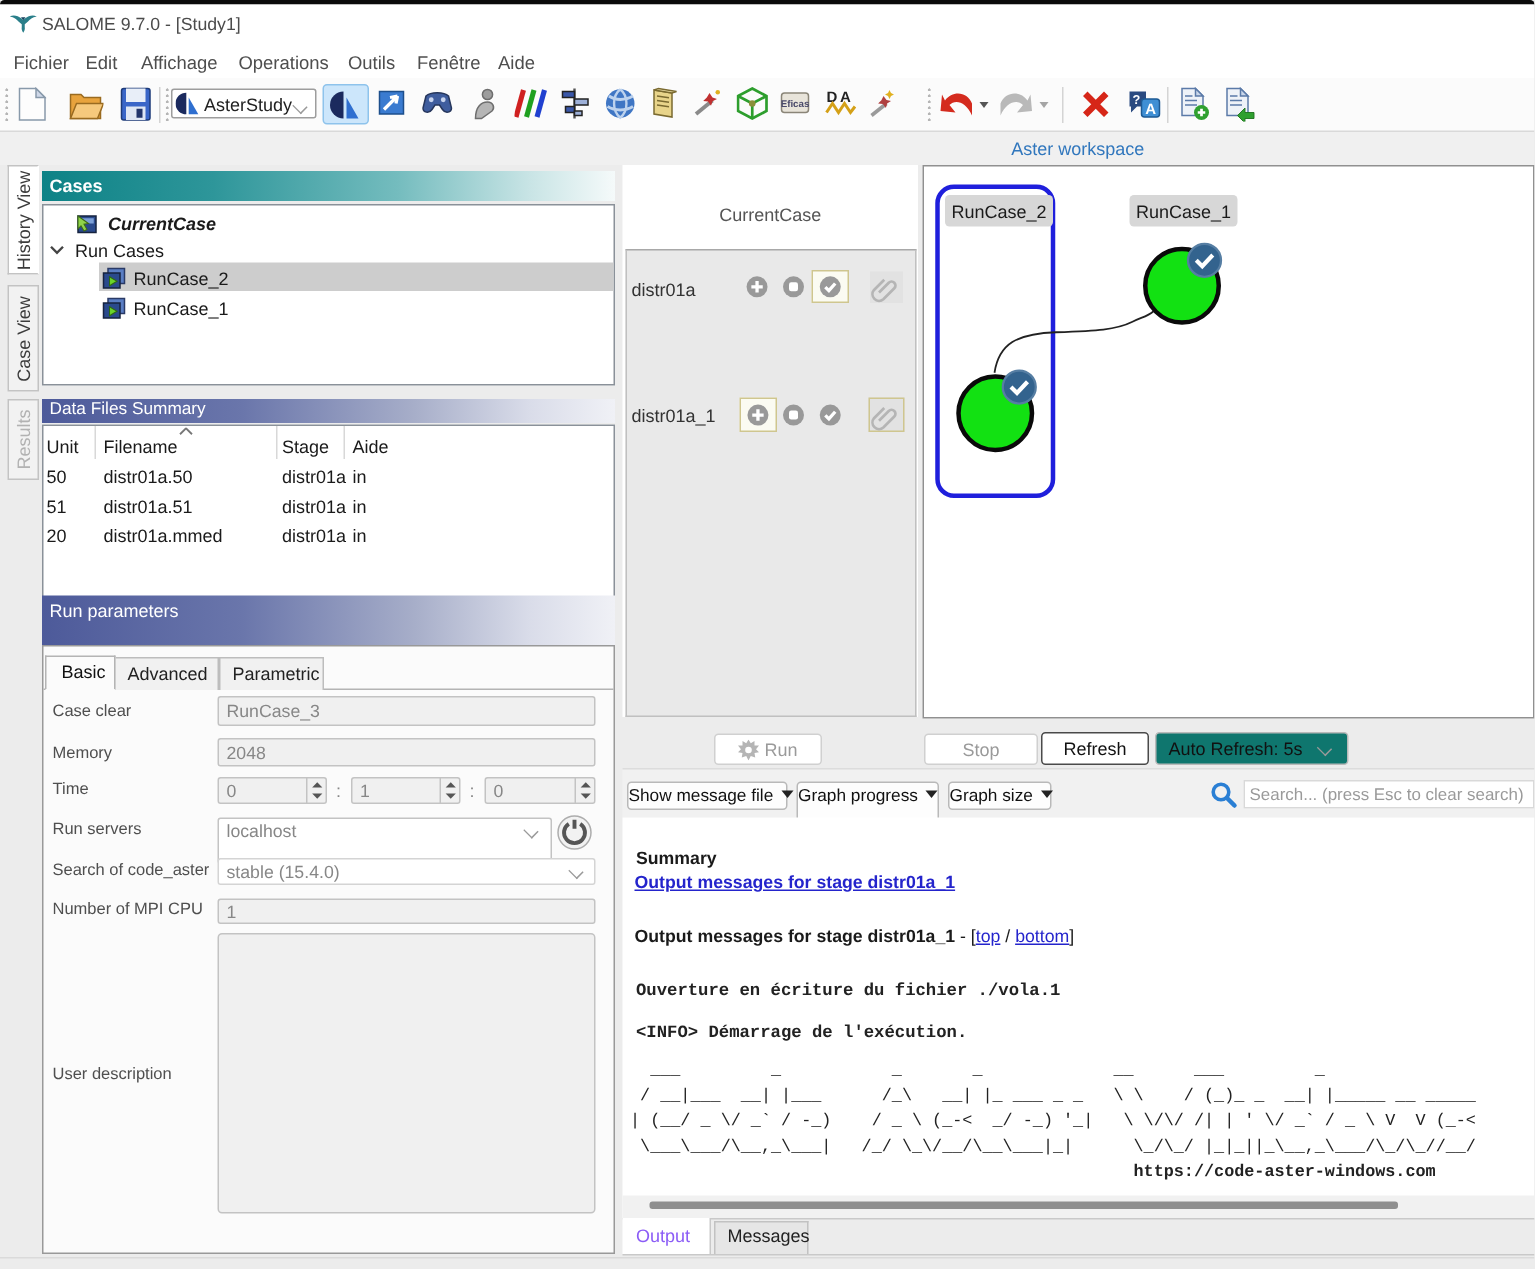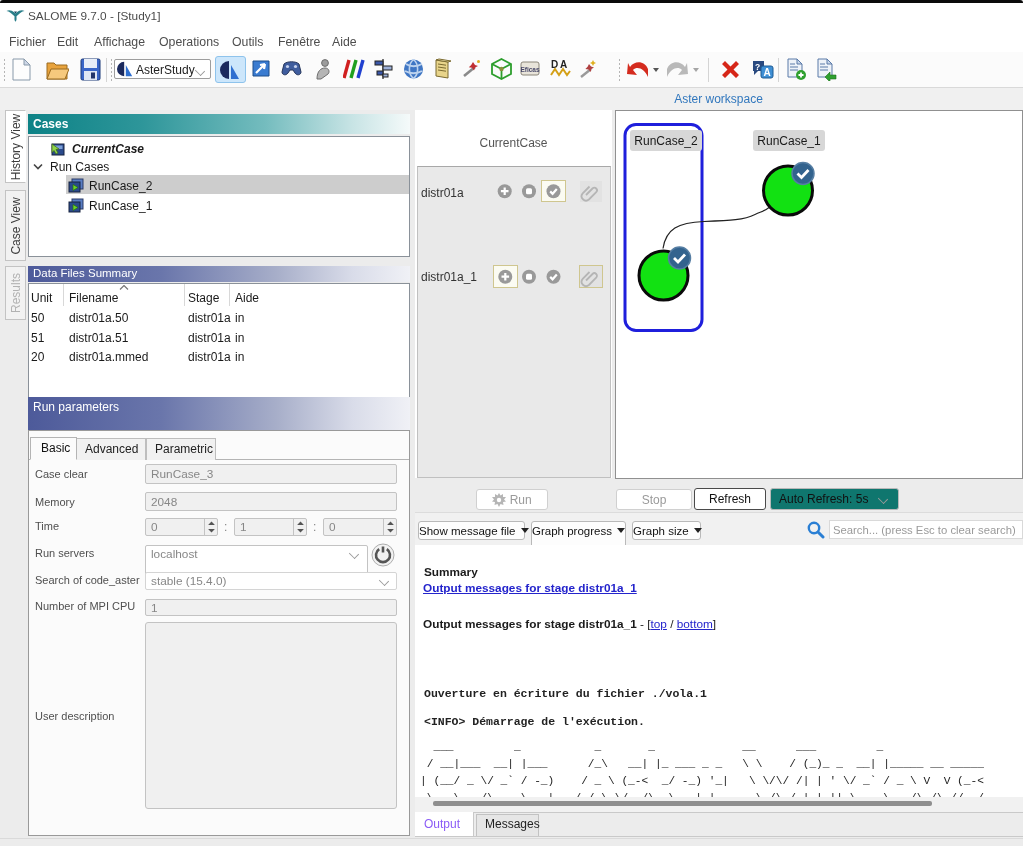--- a/index.html
+++ b/index.html
@@ -1,19 +1,19 @@
 <!DOCTYPE html>
 <html><head>
 <meta charset="utf-8">
 <style>
 * { margin:0; padding:0; box-sizing:border-box; }
 html,body { width:1023px; height:846px; }
 body { position:relative; font-family:"Liberation Sans",sans-serif; background:#ececec; overflow:hidden; font-size:12px; color:#1a1a1a; }
 .abs { position:absolute; }
-.mono { font-family:"Liberation Mono",monospace;margin-top:33px; }
+.mono { font-family:"Liberation Mono",monospace; }
 
 #topline { left:0; top:0; width:1023px; height:3px; background:#0a0a0a; border-radius:6px 6px 0 0; }
 #titlebar { left:0; top:3px; width:1023px; height:27px; background:#ffffff; }
 #titletxt { left:28px; top:9px; font-size:11.8px; color:#4b4b4b; }
 #menubar { left:0; top:30px; width:1023px; height:22px; background:#ffffff; }
 .menuitem { position:absolute; top:5px; font-size:12.3px; color:#4e4e4e; }
 #toolbar { left:0; top:52px; width:1023px; height:36px; background:#fbfbfb; border-bottom:1px solid #d9d9d9; }
 .tsep { position:absolute; top:58px; height:24px; width:1px; background:#d4d4d4; }
 .thandle { position:absolute; top:6px; height:24px; width:3px;
   background-image:radial-gradient(circle, #b5b5b5 1px, transparent 1px);

